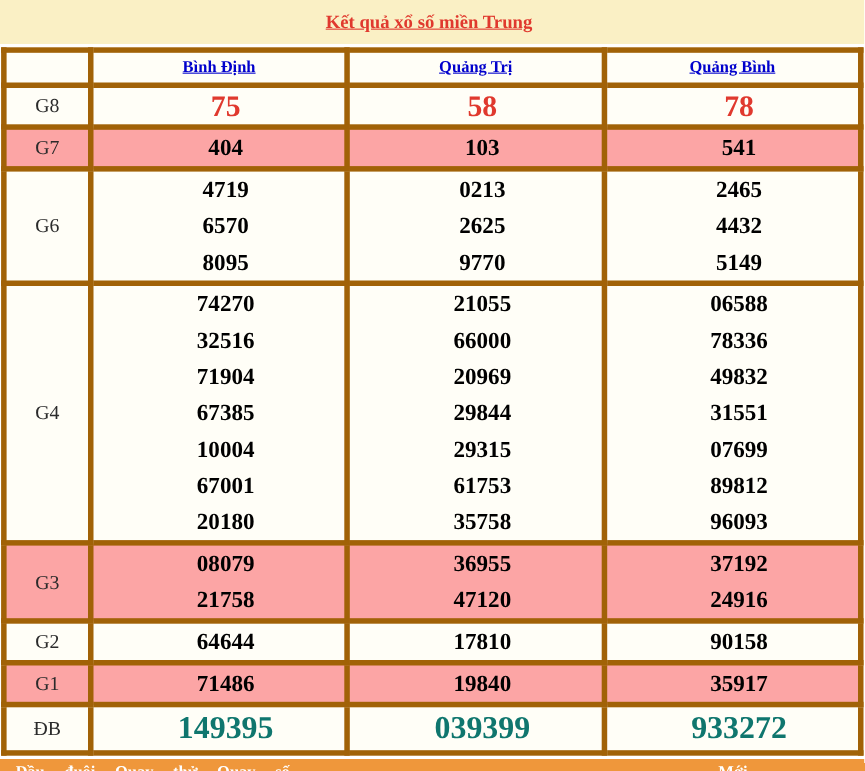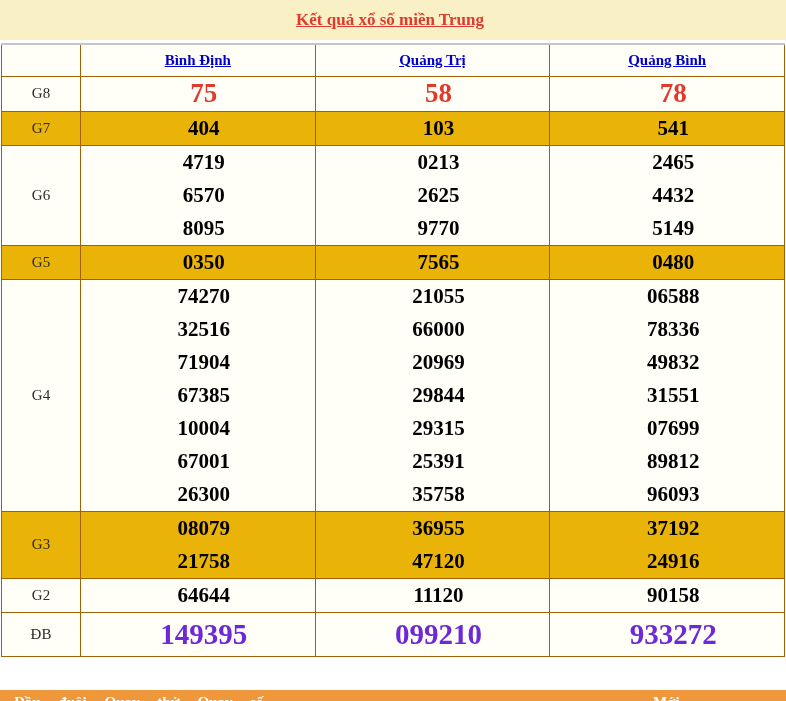--- a/index.html
+++ b/index.html
@@ -20,39 +20,39 @@
   .title-bar a {
     color:#e0392e; text-decoration:underline; cursor:pointer; margin-right:6px;
   }
   .results-table {
     width:784px; margin:3px auto 0 auto;
     border-collapse:collapse;
     table-layout:fixed;
     border-top:2px solid #c6c6c6;
   }
   .results-table th, .results-table td {
-    border:1px solid #a16207;
+    border:5px solid #a16207;
     text-align:center; vertical-align:middle;
     background:#fffef7;
   }
   .results-table col.label-col { width:79px; }
   .results-table th {
     height:32px; font-size:15px; font-weight:bold;
   }
   .results-table th a {
     color:#0000cc; text-decoration:underline; cursor:pointer;
   }
-  .prize-label { font-size:15px; font-weight:normal; color:#2b2b2b; }
+  .prize-label { font-size:18px; font-weight:normal; color:#2b2b2b; }
   .num-cell { font-size:21px; font-weight:bold; color:#000;padding-left:12px; }
   .num-cell div { line-height:33px; }
-  tr.alt td { background:#eab308; }
+  tr.alt td { background:#fca5a5; }
   tr.row-g8 .num-cell { color:#e0392e; font-size:27px; }
   tr.row-g8 td { height:35px; }
   tr.row-single td { height:34px; }
-  tr.row-db .num-cell { color:#6d28d9; font-size:29px; }
+  tr.row-db .num-cell { color:#0f766e; font-size:29px; }
   tr.row-db td { height:44px; }
   .footer-bar {
     position:absolute; left:0; bottom:0;
     width:786px; height:11px;
     background:#ef973b;
     overflow:hidden;
   }
   .footer-bar .frag {
     position:absolute; top:4px;
     color:#fff; font-weight:bold; font-size:15px;
@@ -121,50 +121,38 @@
             <div>0213</div>
             <div>2625</div>
             <div>9770</div>
           </td>
           <td class="num-cell">
             <div>2465</div>
             <div>4432</div>
             <div>5149</div>
           </td>
         </tr>
-        <tr class="alt row-single">
-          <td class="prize-label">G5</td>
-          <td class="num-cell">
-            <div>0350</div>
-          </td>
-          <td class="num-cell">
-            <div>7565</div>
-          </td>
-          <td class="num-cell">
-            <div>0480</div>
-          </td>
-        </tr>
         <tr>
           <td class="prize-label">G4</td>
           <td class="num-cell">
             <div>74270</div>
             <div>32516</div>
             <div>71904</div>
             <div>67385</div>
             <div>10004</div>
             <div>67001</div>
-            <div>26300</div>
+            <div>20180</div>
           </td>
           <td class="num-cell">
             <div>21055</div>
             <div>66000</div>
             <div>20969</div>
             <div>29844</div>
             <div>29315</div>
-            <div>25391</div>
+            <div>61753</div>
             <div>35758</div>
           </td>
           <td class="num-cell">
             <div>06588</div>
             <div>78336</div>
             <div>49832</div>
             <div>31551</div>
             <div>07699</div>
             <div>89812</div>
             <div>96093</div>
@@ -184,33 +172,45 @@
             <div>37192</div>
             <div>24916</div>
           </td>
         </tr>
         <tr class="row-single">
           <td class="prize-label">G2</td>
           <td class="num-cell">
             <div>64644</div>
           </td>
           <td class="num-cell">
-            <div>11120</div>
+            <div>17810</div>
           </td>
           <td class="num-cell">
             <div>90158</div>
+          </td>
+        </tr>
+        <tr class="alt row-single">
+          <td class="prize-label">G1</td>
+          <td class="num-cell">
+            <div>71486</div>
+          </td>
+          <td class="num-cell">
+            <div>19840</div>
+          </td>
+          <td class="num-cell">
+            <div>35917</div>
           </td>
         </tr>
         <tr class="row-db">
           <td class="prize-label">ĐB</td>
           <td class="num-cell">
             <div>149395</div>
           </td>
           <td class="num-cell">
-            <div>099210</div>
+            <div>039399</div>
           </td>
           <td class="num-cell">
             <div>933272</div>
           </td>
         </tr>
       </tbody>
   </table>
 
   <div class="footer-bar">
     <span class="frag frag-left">Đầu đuôi Quay thử Quay số</span>

